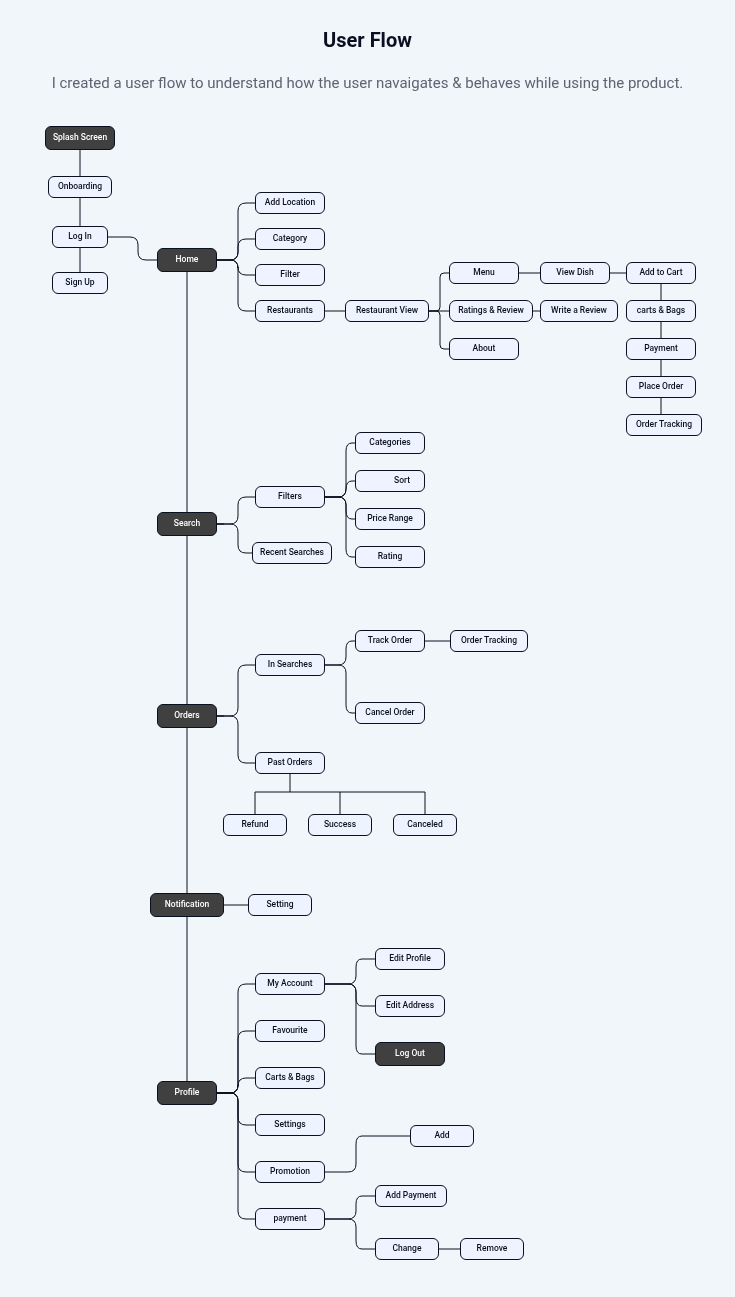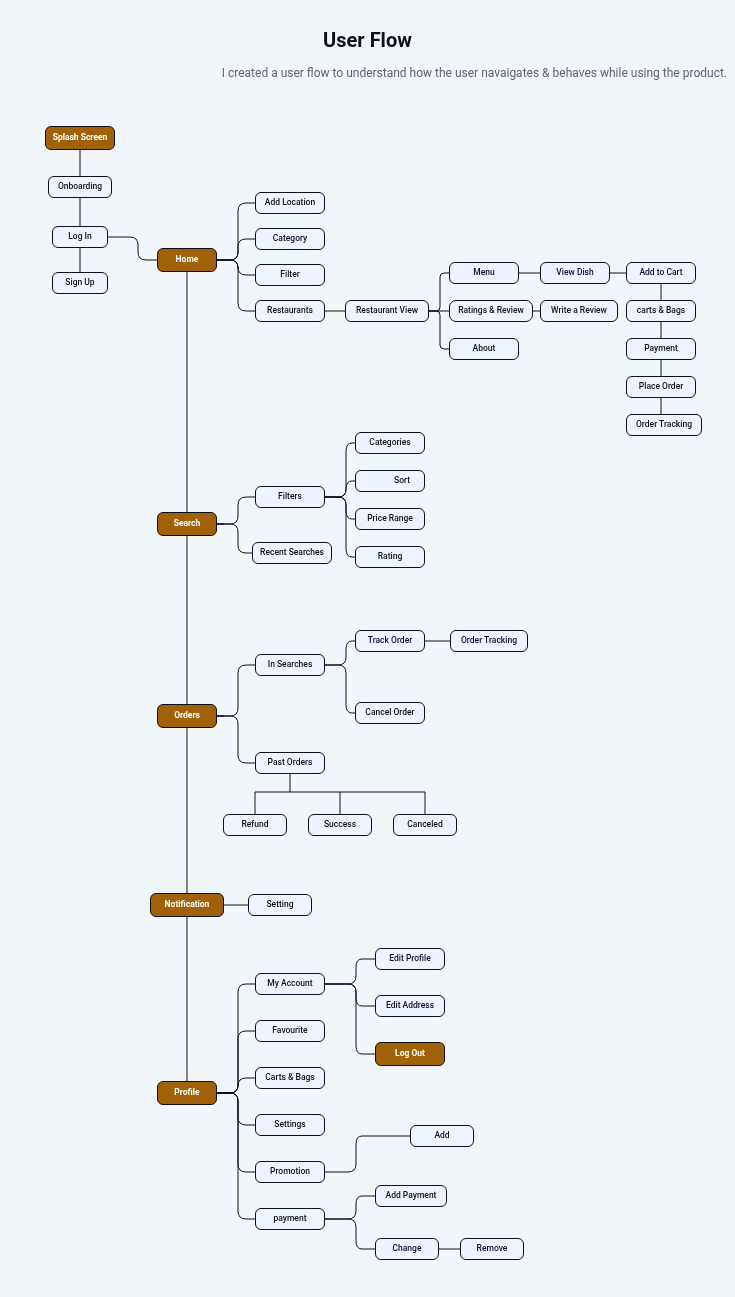--- a/index.html
+++ b/index.html
@@ -21,42 +21,42 @@
     text-align: center;
     margin: 0;
     font-size: 20px;
     font-weight: 700;
     color: #0b1020;
   }
   p.subtitle {
     position: absolute;
     left: 0; right: 0;
     top: 58px;
-    text-align: right;
-    margin: 8px;
-    font-size: 12px;
+    text-align: center;
+    margin: 16px;
+    font-size: 15px;
     color: #5e6470;
   }
   .node {
     position: absolute;
     box-sizing: border-box;
     border: 1px solid #0b1020;
     border-radius: 6px;
     padding: 4px 8px;
     display: flex;
     align-items: center;
     justify-content: center;
     font-size: 8.5px;
     font-weight: 500;
     line-height: 1.1;
     text-align: center;
     white-space: nowrap;
   }
   .light { background: #eef4ff; color: #0b1020; }
-  .dark  { background: #a16207; color: #fff; font-weight: bold; }
+  .dark  { background: #404040; color: #fff; }
   svg.edges {
     position: absolute;
     left: 0; top: 0;
     width: 735px; height: 1297px;
     pointer-events: none;
   }
   svg.edges path, svg.edges line {
     stroke: #0b1020;
     stroke-width: 1;
     fill: none;

